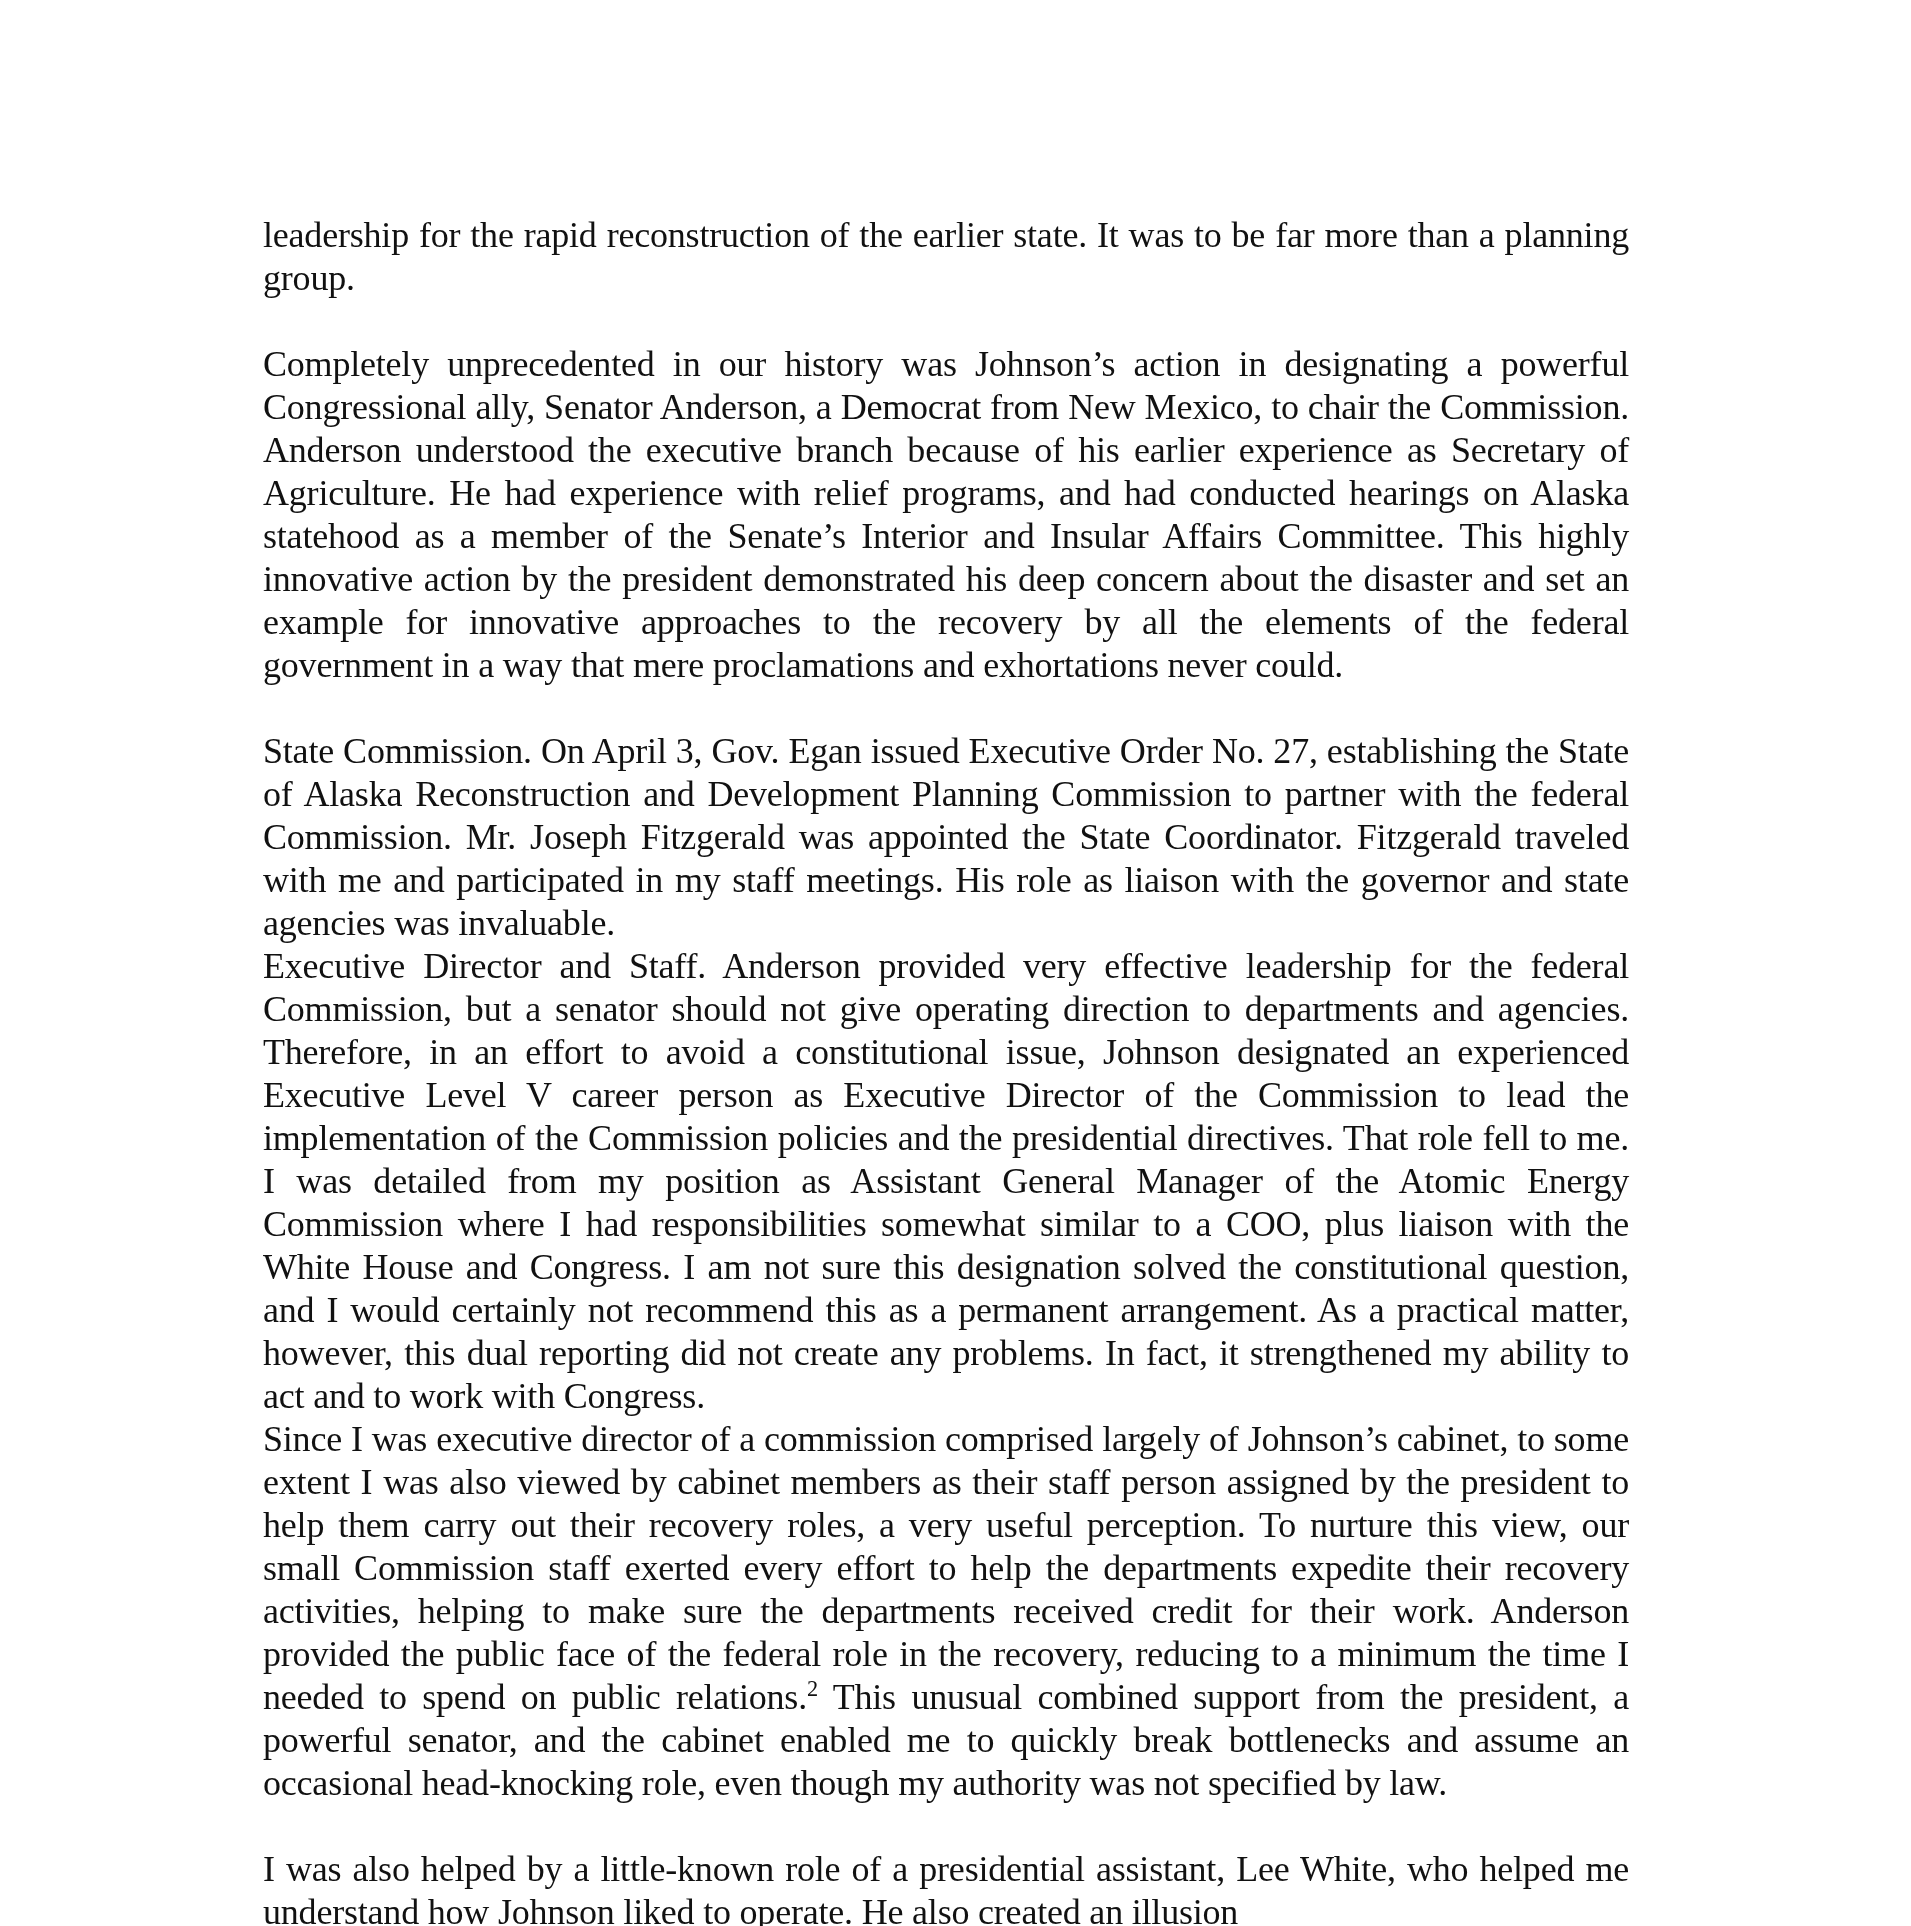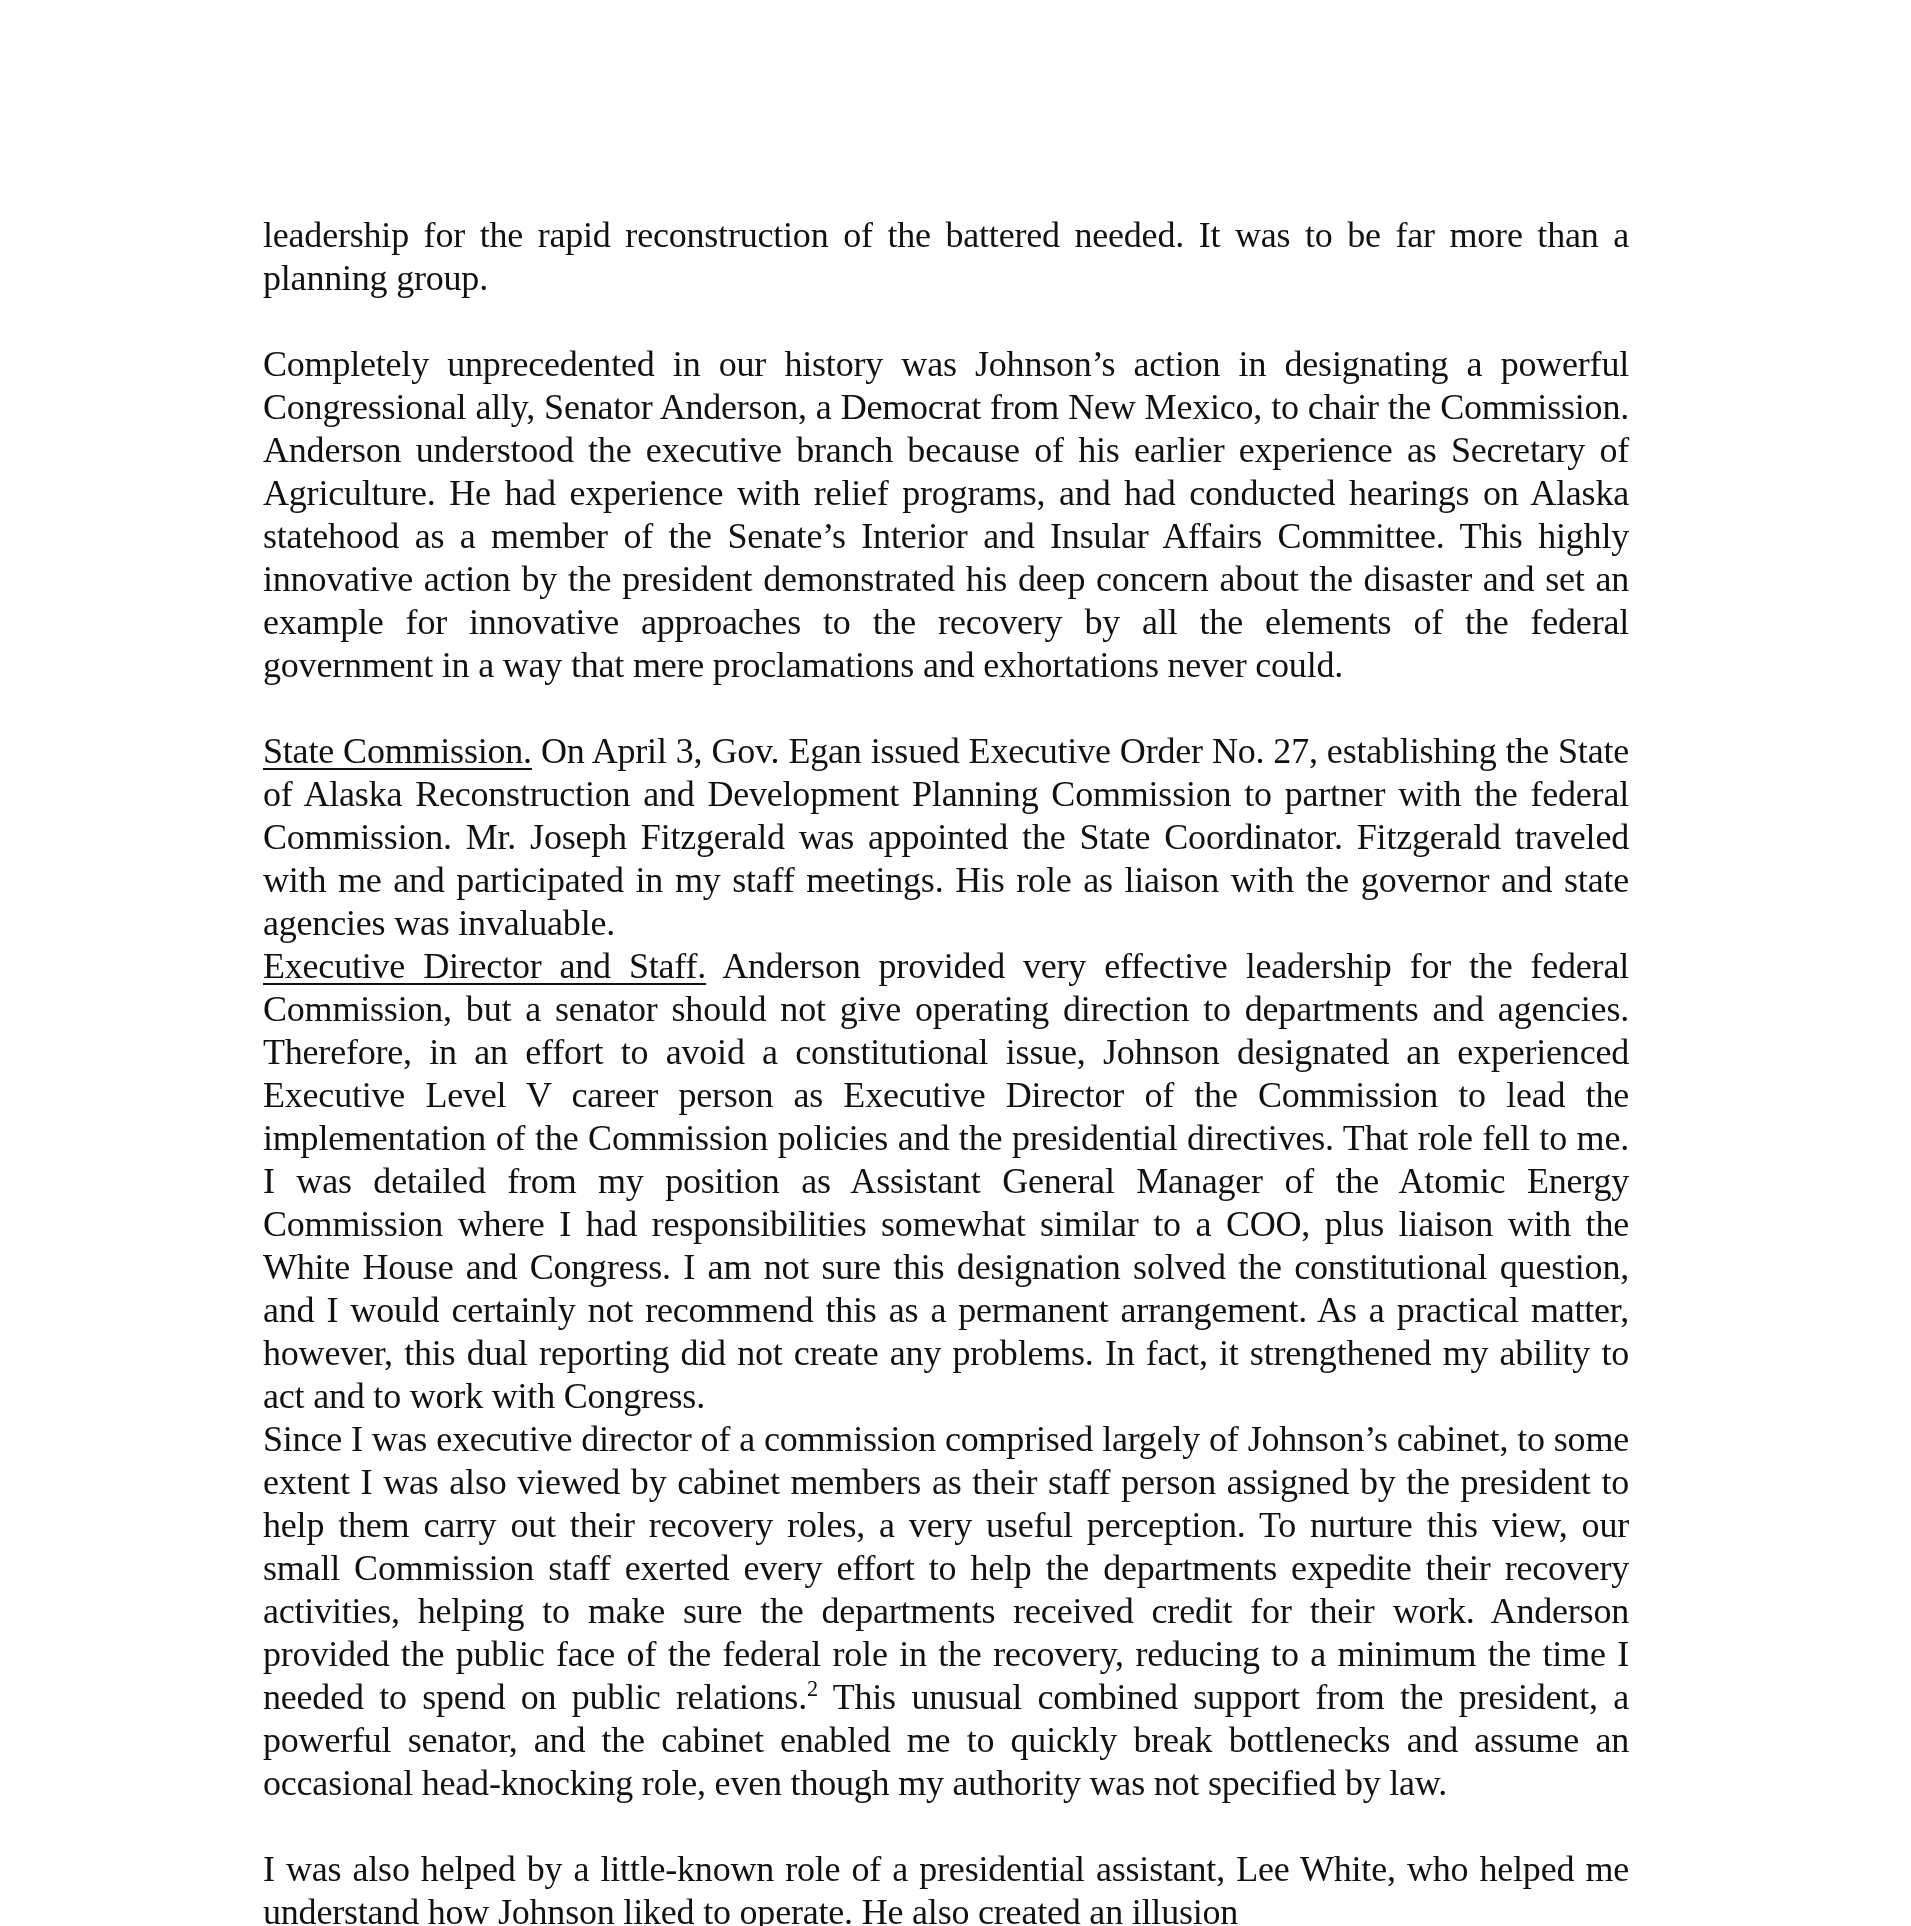--- a/index.html
+++ b/index.html
@@ -5,30 +5,30 @@
   html, body { margin: 0; padding: 0; background: #ffffff; }
   body { width: 1911px; height: 2522px; position: relative; overflow: hidden; }
   .page { position: absolute; left: 0; top: 0; width: 1911px; height: 2522px; background: #ffffff; }
   .body-text {
     position: absolute; left: 263px; width: 1366px;
     font-family: "Liberation Serif", "DejaVu Serif", serif;
     font-size: 36px; line-height: 43px; color: #111111;
     text-align: justify; letter-spacing: -0.2px;
   }
   .para { margin: 0; text-align: justify; }
-  .u { text-decoration: underline; text-decoration-thickness: 2.3px; text-underline-offset: 5.4px; }
+  .u { text-decoration-thickness: 2.3px; text-underline-offset: 5.4px; }
   sup.fnref { font-size: 22.3px; line-height: 0; vertical-align: 13px; }
 </style>
 </head>
 <body>
 
 <div class="page">
 
   <div class="body-text" style="top:214px;">
-    <p class="para">leadership for the rapid reconstruction of the battered needed.  It was to be far more than a planning group.</p>
+    <p class="para">leadership for the rapid reconstruction of the earlier state.  It was to be far more than a planning group.</p>
 
     <p class="para" style="margin-top:43px;">Completely unprecedented in our history was Johnson’s action in designating a powerful Congressional ally, Senator Anderson, a Democrat from New Mexico, to chair the Commission.  Anderson understood the executive branch because of his earlier experience as Secretary of Agriculture.  He had experience with relief programs, and had conducted hearings on Alaska statehood as a member of the Senate’s Interior and Insular Affairs Committee.  This highly innovative action by the president demonstrated his deep concern about the disaster and set an example for innovative approaches to the recovery by all the elements of the federal government in a way that mere proclamations and exhortations never could.</p>
 
     <p class="para" style="margin-top:43px;"><span class="u">State Commission.</span><span>  On April 3, Gov. Egan issued Executive Order No. 27, establishing the State of Alaska Reconstruction and Development Planning Commission to partner with the federal Commission.  Mr. Joseph Fitzgerald was appointed the State Coordinator.  Fitzgerald traveled with me and participated in my staff meetings.  His role as liaison with the governor and state agencies was invaluable.</span></p>
 
     <p class="para"><span class="u">Executive Director and Staff.</span><span>  Anderson provided very effective leadership for the federal Commission, but a senator should not give operating direction to departments and agencies.  Therefore, in an effort to avoid a constitutional issue, Johnson designated an experienced Executive Level V career person as Executive Director of the Commission to lead the implementation of the Commission policies and the presidential directives.  That role fell to me.  I was detailed from my position as Assistant General Manager of the Atomic Energy Commission where I had responsibilities somewhat similar to a COO, plus liaison with the White House and Congress.  I am not sure this designation solved the constitutional question, and I would certainly not recommend this as a permanent arrangement.   As a practical matter, however, this dual reporting did not create any problems.  In fact, it strengthened my ability to act and to work with Congress.</span></p>
 
     <p class="para"><span>Since I was executive director of a commission comprised largely of Johnson’s cabinet, to some extent I was also viewed by cabinet members as their staff person assigned by the president to help them carry out their recovery roles, a very useful perception.  To nurture this view, our small Commission staff exerted every effort to help the departments expedite their recovery activities, helping to make sure the departments received credit for their work.  Anderson provided the public face of the federal role in the recovery, reducing to a minimum the time I needed to spend on public relations.</span><sup class="fnref">2</sup><span> This unusual combined support from the president, a powerful senator, and the cabinet enabled me to quickly break bottlenecks and assume an occasional head-knocking role, even though my authority was not specified by law.</span></p>
 
     <p class="para" style="margin-top:43px;">I was also helped by a little-known role of a presidential assistant, Lee White, who helped me understand how Johnson liked to operate.  He also created an illusion</p>

